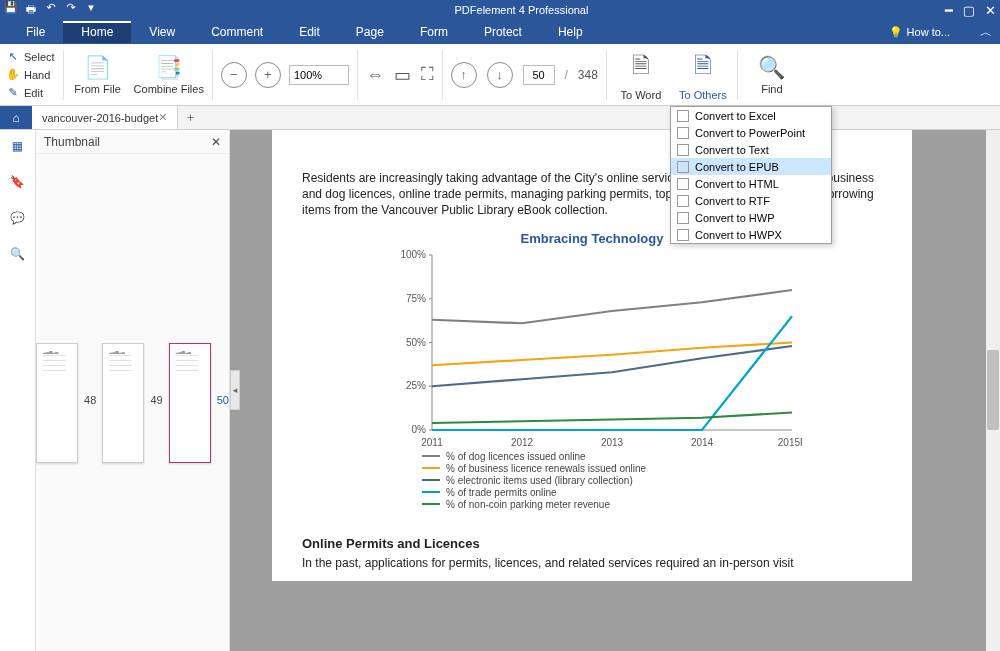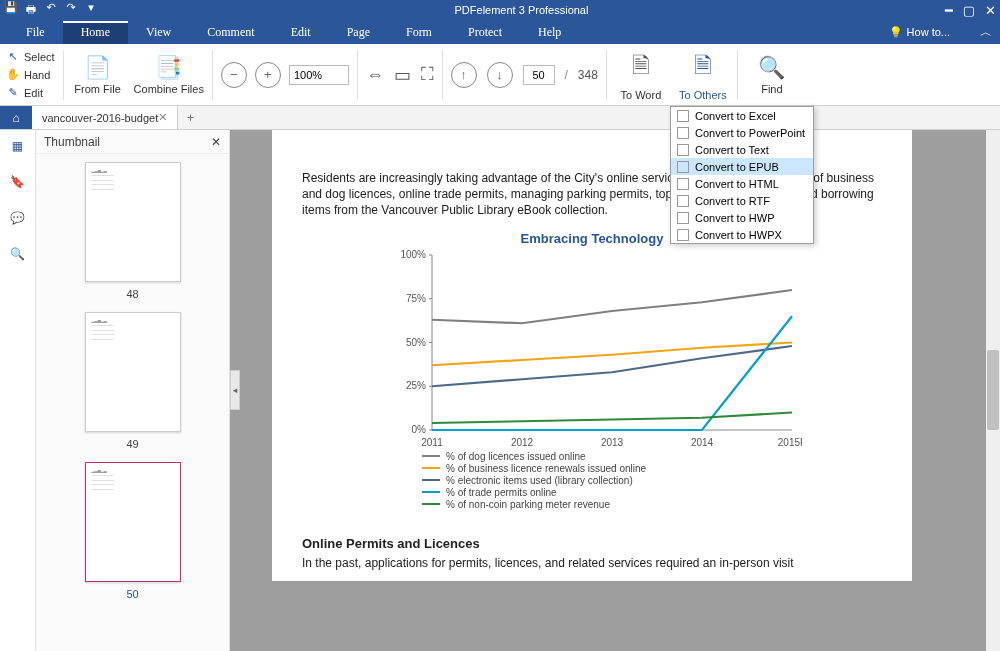--- a/index.html
+++ b/index.html
@@ -7,21 +7,21 @@
 
 
 .titlebar { height: 20px; background: #2b579a; color: #fff; display: flex; align-items: center; padding: 0 4px; font-size: 11px; }
 .titlebar .qat { display: flex; gap: 6px; }
 .titlebar .qat span { width: 14px; text-align: center; }
 .titlebar .title { flex: 1; text-align: center; }
 .titlebar .winbtns { display: flex; gap: 10px; font-size: 13px; }
 
 
 .menubar { height: 24px; background: #2b579a; color: #fff; display: flex; align-items: center; padding: 0 8px; font-size: 12px; }
-.menubar .mitem { padding: 4px 18px; cursor: pointer; font-family: Liberation Serif, serif; }
+.menubar .mitem { padding: 4px 18px; cursor: pointer; }
 .menubar .mitem.active { background: #1e3f73; border-top: 2px solid #fff; padding-top: 2px; }
 .menubar .spacer { flex: 1; }
 .menubar .howto { display: flex; align-items: center; gap: 4px; padding-right: 20px; font-size: 11px; }
 
 
 .ribbon { height: 62px; background: #fff; border-bottom: 1px solid #d0d0d0; display: flex; align-items: center; }
 .rgroup { display: flex; flex-direction: column; padding: 2px 6px; height: 58px; }
 .rgroup.row { flex-direction: row; align-items: center; gap: 10px; }
 .rsep { width: 1px; height: 50px; background: #e0e0e0; margin: 0 2px; }
 .tool-small { display: flex; align-items: center; gap: 4px; height: 18px; font-size: 11px; color: #333; cursor: pointer; }
@@ -42,58 +42,58 @@
 .addtab { width: 24px; display: flex; align-items: center; justify-content: center; color: #555; cursor: pointer; }
 
 
 .main { display: flex; height: 521px; }
 .sidetabs { width: 36px; background: #fff; border-right: 1px solid #e0e0e0; display: flex; flex-direction: column; align-items: center; padding-top: 6px; gap: 16px; }
 .sidetabs .sic { width: 20px; height: 20px; display: flex; align-items: center; justify-content: center; color: #888; cursor: pointer; }
 .sidetabs .sic.active { color: #2b579a; }
 
 .thumbpanel { width: 194px; background: #fafafa; border-right: 1px solid #e0e0e0; display: flex; flex-direction: column; }
 .thumbpanel .hdr { height: 24px; display: flex; align-items: center; justify-content: space-between; padding: 0 8px; font-size: 12px; color: #444; border-bottom: 1px solid #eee; }
-.thumbpanel .list { flex: 1; overflow: hidden; padding: 8px 0; display: flex; flex-direction: column; align-items: center; gap: 6px; }
+.thumbpanel .list { flex: 1; overflow: hidden; padding: 8px 0; display: flex; flex-direction: row; align-items: center; gap: 6px; }
 .thumb { width: 96px; height: 120px; background: #fff; border: 1px solid #ccc; box-shadow: 0 1px 2px rgba(0,0,0,.15); padding: 6px; font-size: 4px; color: #999; line-height: 1.2; overflow: hidden; }
 .thumb.sel { border: 1.5px solid #c03070; }
 .thumblbl { font-size: 11px; color: #444; margin-bottom: 6px; }
 .thumblbl.sel { color: #2b579a; }
 
 .docarea { flex: 1; background: #9e9e9e; position: relative; overflow: hidden; }
 .docarea .paper { position: absolute; left: 42px; top: 0; width: 640px; background: #fff; padding: 40px 30px 10px 30px; font-size: 12px; color: #222; }
 .docarea .paper h3 { font-size: 13px; font-weight: bold; margin: 26px 0 4px; }
 .docarea .paper .chart-title { text-align: center; font-weight: bold; color: #2b579a; font-size: 13px; margin: 12px 0 4px; }
 .legend { font-size: 10px; color: #444; }
 .legend div { display: flex; align-items: center; gap: 6px; margin: 1px 0; }
 .legend .sw { width: 18px; height: 2px; }
 .collapse-handle { position: absolute; left: 0; top: 240px; width: 10px; height: 40px; background: #e8e8e8; border: 1px solid #ccc; display: flex; align-items: center; justify-content: center; color: #666; font-size: 9px; }
 
 .scrollbar { position: absolute; right: 0; top: 0; width: 14px; height: 100%; background: #efefef; }
 .scrollthumb { position: absolute; right: 1px; top: 220px; width: 12px; height: 80px; background: #c0c0c0; border-radius: 2px; }
 
 
-.convert-menu { position: absolute; left: 670px; top: 106px; width: 144px; background: #fff; border: 1px solid #9e9e9e; box-shadow: 2px 2px 6px rgba(0,0,0,.2); z-index: 50; font-size: 11px; }
+.convert-menu { position: absolute; left: 670px; top: 106px; width: 162px; background: #fff; border: 1px solid #9e9e9e; box-shadow: 2px 2px 6px rgba(0,0,0,.2); z-index: 50; font-size: 11px; }
 .convert-menu .mi { height: 17px; display: flex; align-items: center; padding: 0 6px; gap: 6px; cursor: pointer; white-space: nowrap; }
 .convert-menu .mi .mic { width: 12px; height: 12px; border: 1px solid #999; font-size: 7px; display: flex; align-items: center; justify-content: center; color: #b00; }
 .convert-menu .mi.sel { background: #cde6ff; }
 
 svg.chart { display: block; margin: 0 auto; }
 </style>
 </head>
 <body>
 
 <div class="titlebar">
   <div class="qat">
     <span>💾</span>
     <span>🖶</span>
     <span>↶</span>
     <span>↷</span>
     <span>▾</span>
   </div>
-  <div class="title">PDFelement 3 Professional</div>
+  <div class="title">PDFelement 4 Professional</div>
   <div class="winbtns">
     <span>━</span>
     <span>▢</span>
     <span>✕</span>
   </div>
 </div>
 
 <div class="menubar">
   <div id="menus" style="display: flex;">
       <div class="mitem">File</div>

